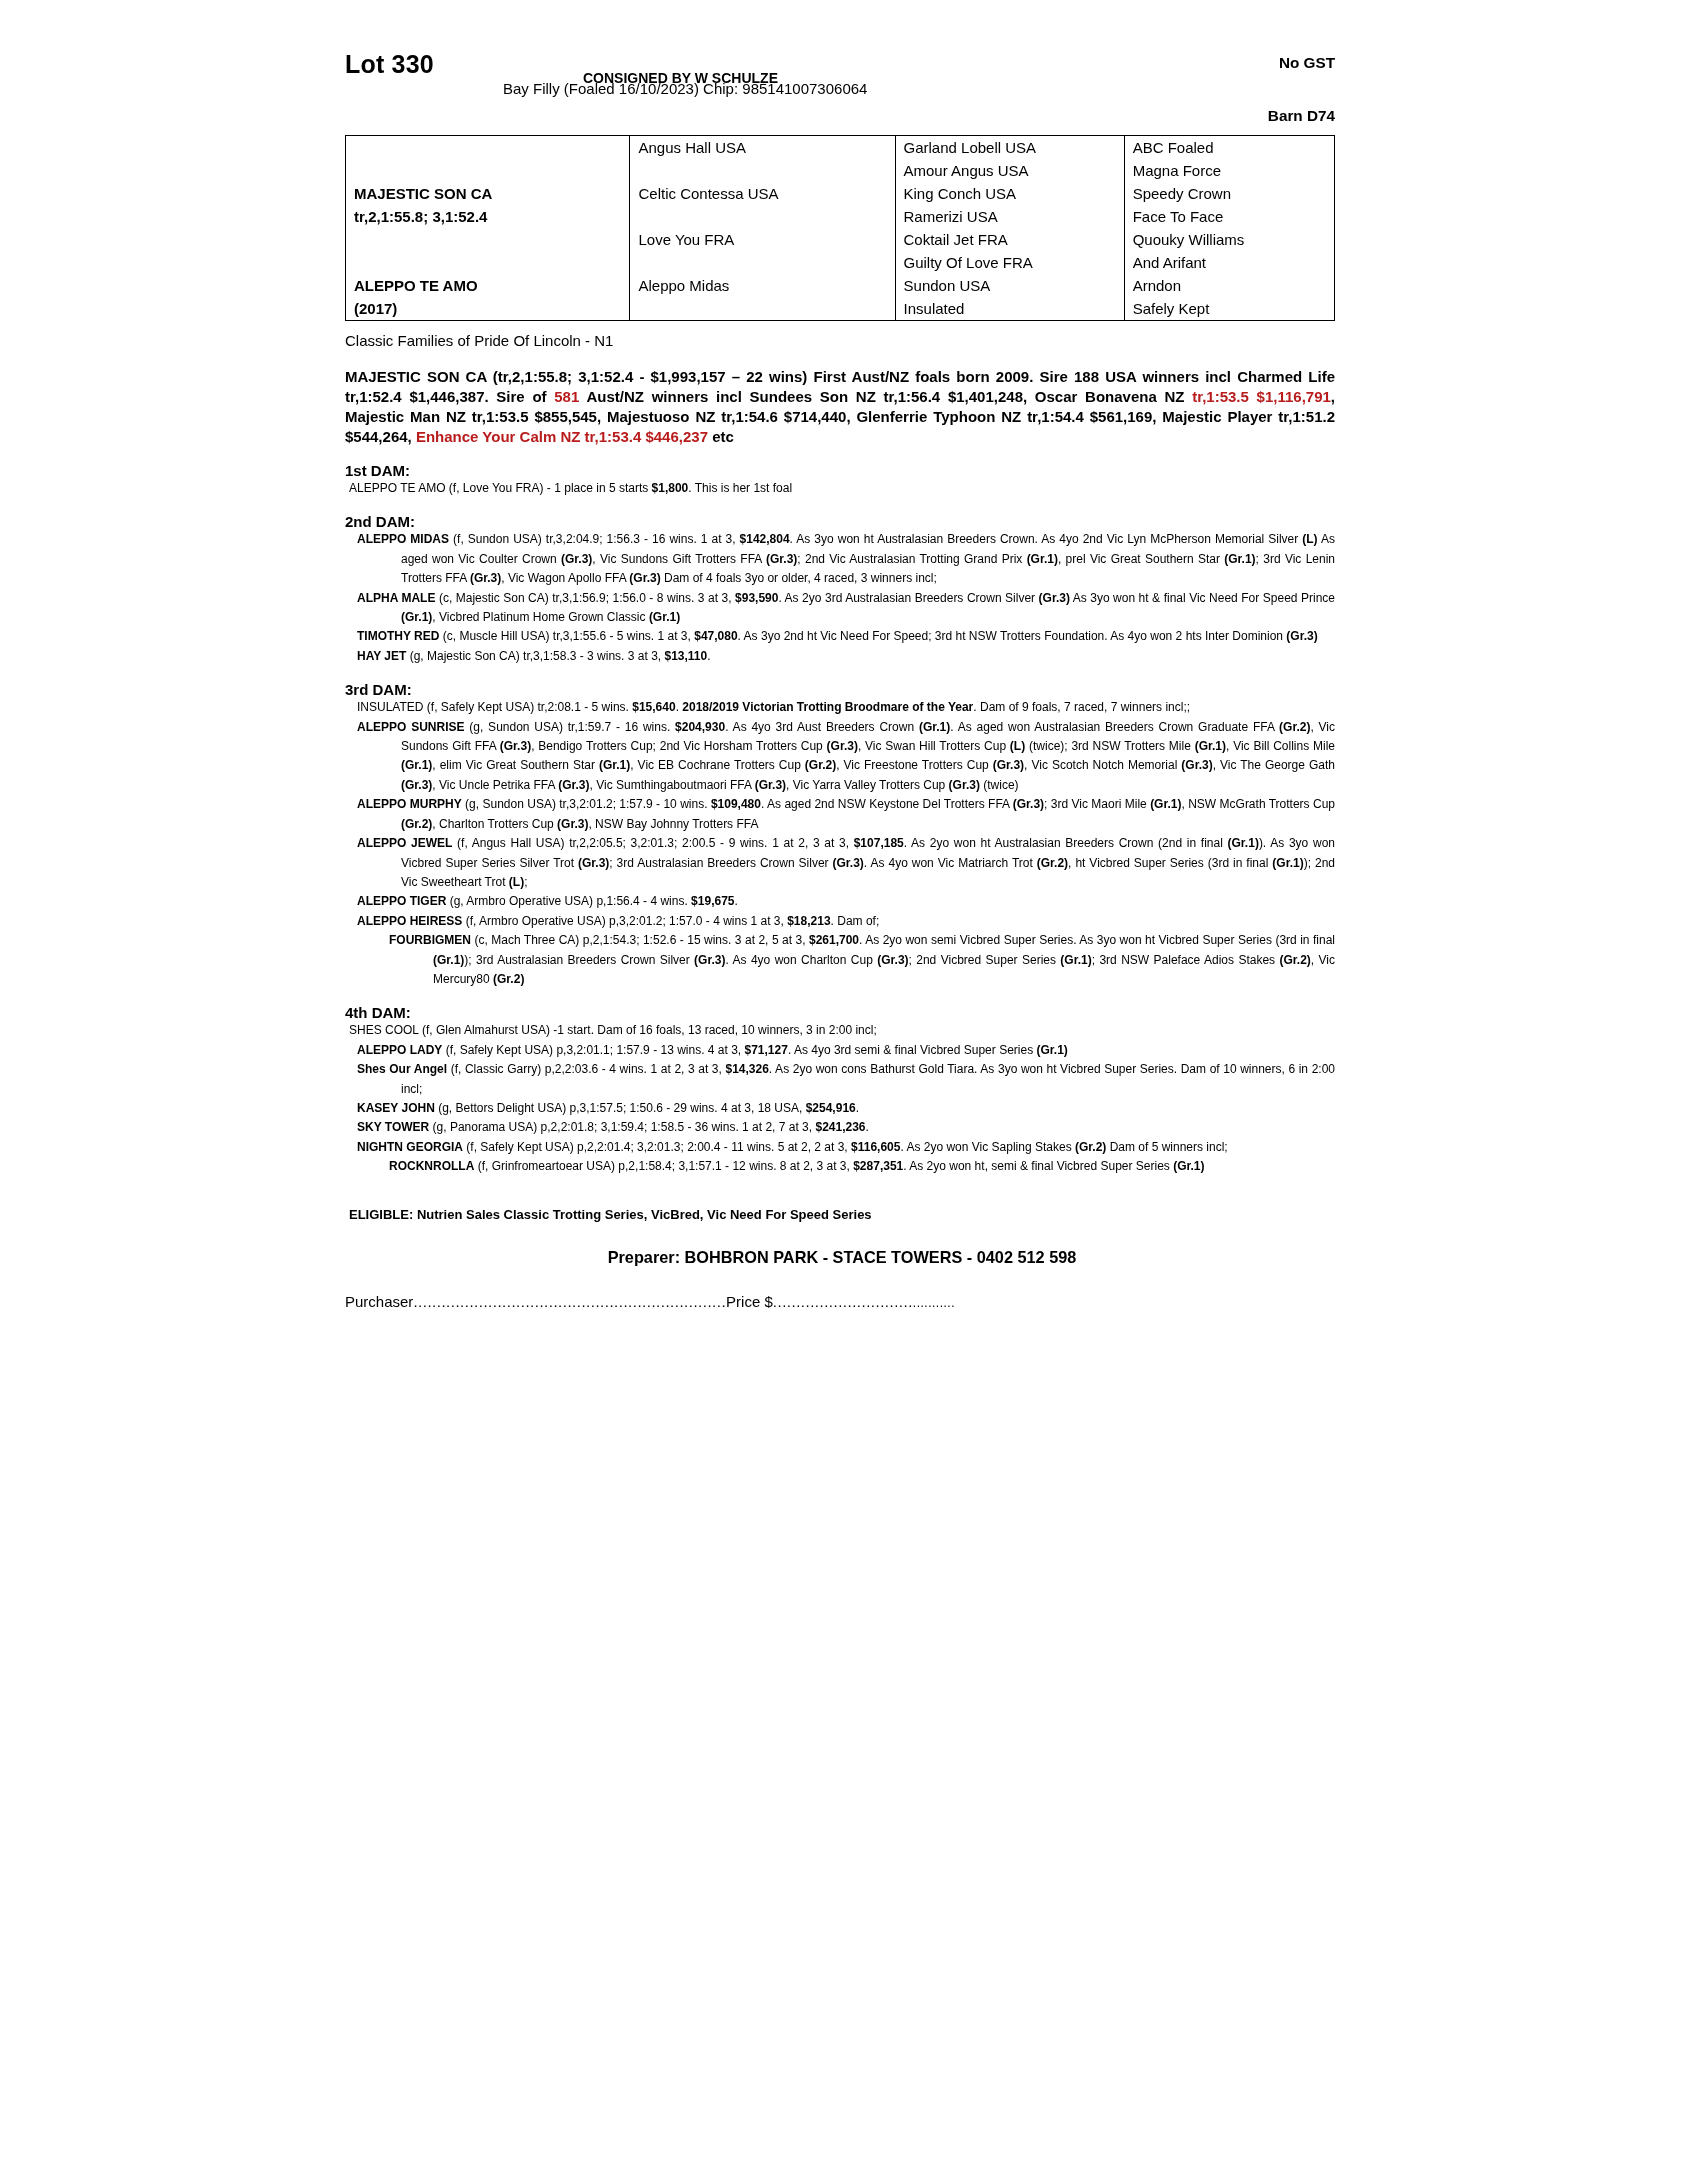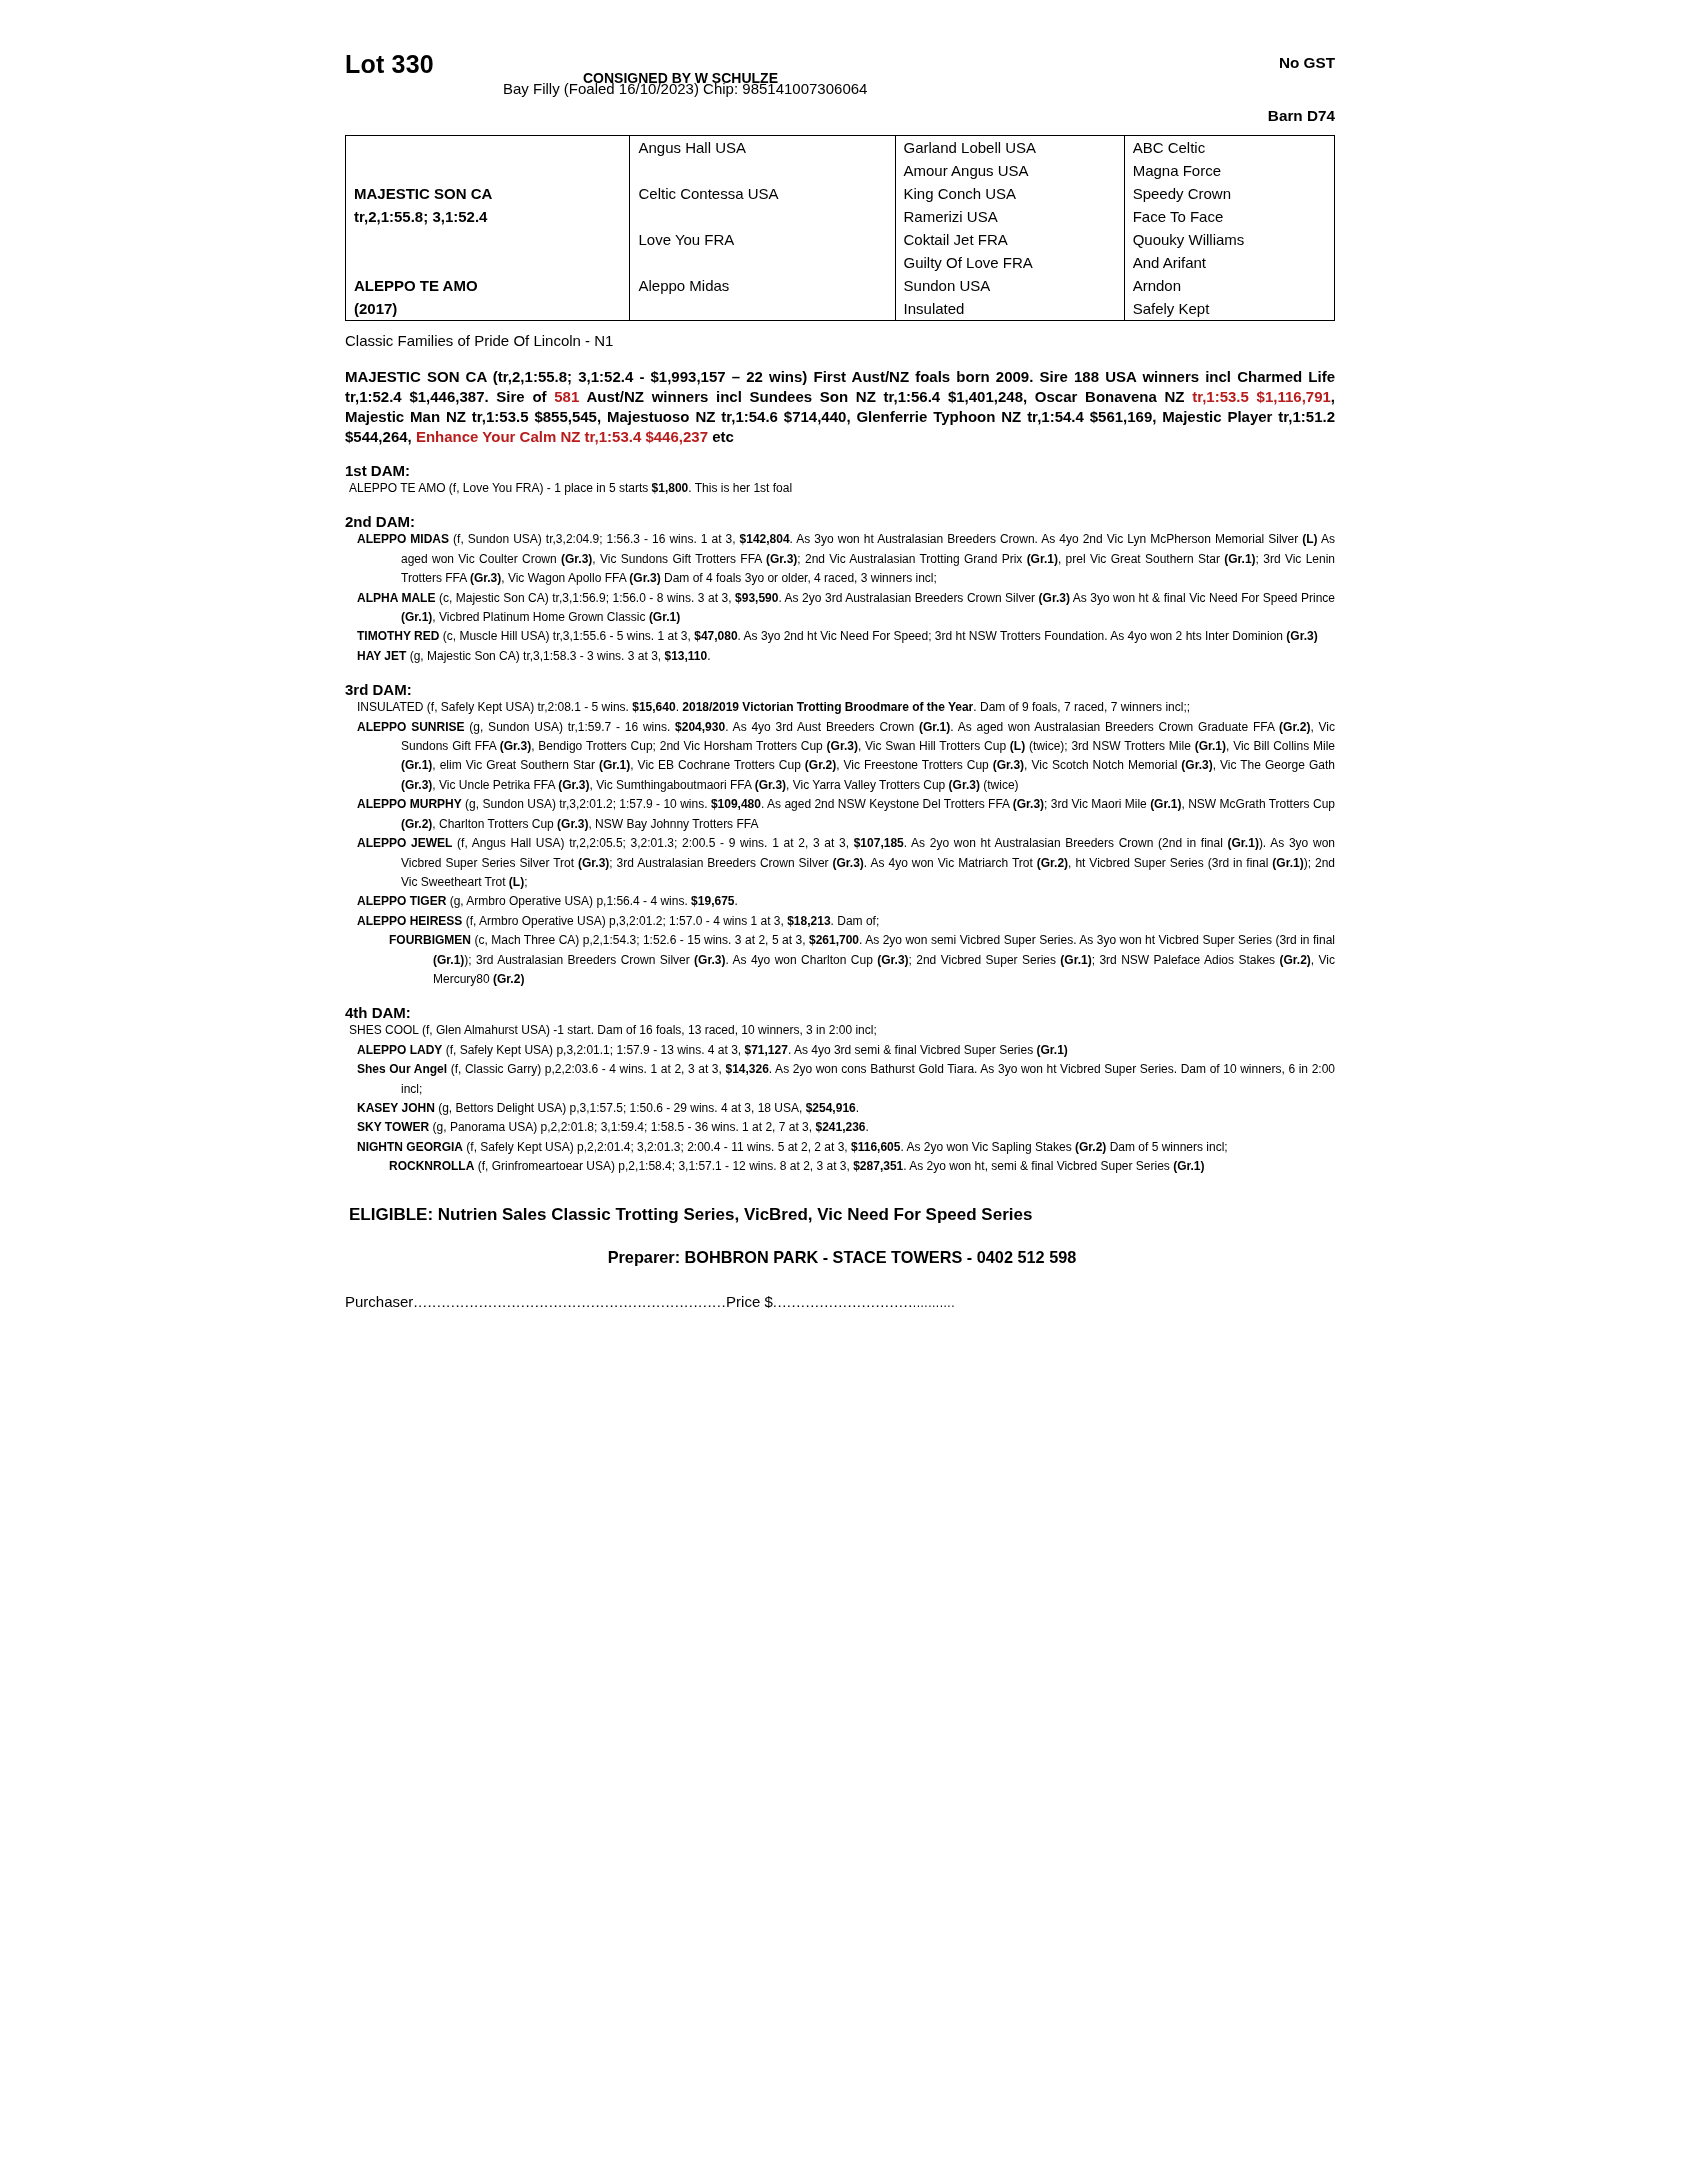--- a/index.html
+++ b/index.html
@@ -124,21 +124,21 @@
     padding-left: 44px;
     text-indent: -44px;
   }
   .hang0 {
     margin-left: 4px;
     padding-left: 42px;
     text-indent: -42px;
   }
   .eligible {
     margin-top: 26px;
-    font-size: 17px;
+    font-size: 13px;
     font-weight: bold;
     line-height: 23px;
     padding-left: 55px;
     text-indent: -55px;
     margin-left: 4px;
   }
   .preparer {
     margin-top: 22px;
     font-size: 16.3px;
     font-weight: bold;
@@ -168,21 +168,21 @@
 
     <div class="ped-wrap">
       <table class="ped">
         <tbody>
             <tr>
           <td class="col1" rowspan="2">
             <div style="height:23px;"></div>
           </td>
           <td class="col2 vline">Angus Hall USA</td>
           <td class="col3 vline">Garland Lobell USA</td>
-          <td class="col4 vline">ABC Celtic</td>
+          <td class="col4 vline">ABC Foaled</td>
         </tr>
         <tr>
           <td class="col2 vline" rowspan="1" style="border-top:0;"></td>
           <td class="col3 vline">Amour Angus USA</td>
           <td class="col4 vline">Magna Force</td>
         </tr>
         <tr>
           <td class="col1 name-bold">MAJESTIC SON CA</td>
           <td class="col2 vline">Celtic Contessa USA</td>
           <td class="col3 vline">King Conch USA</td>

